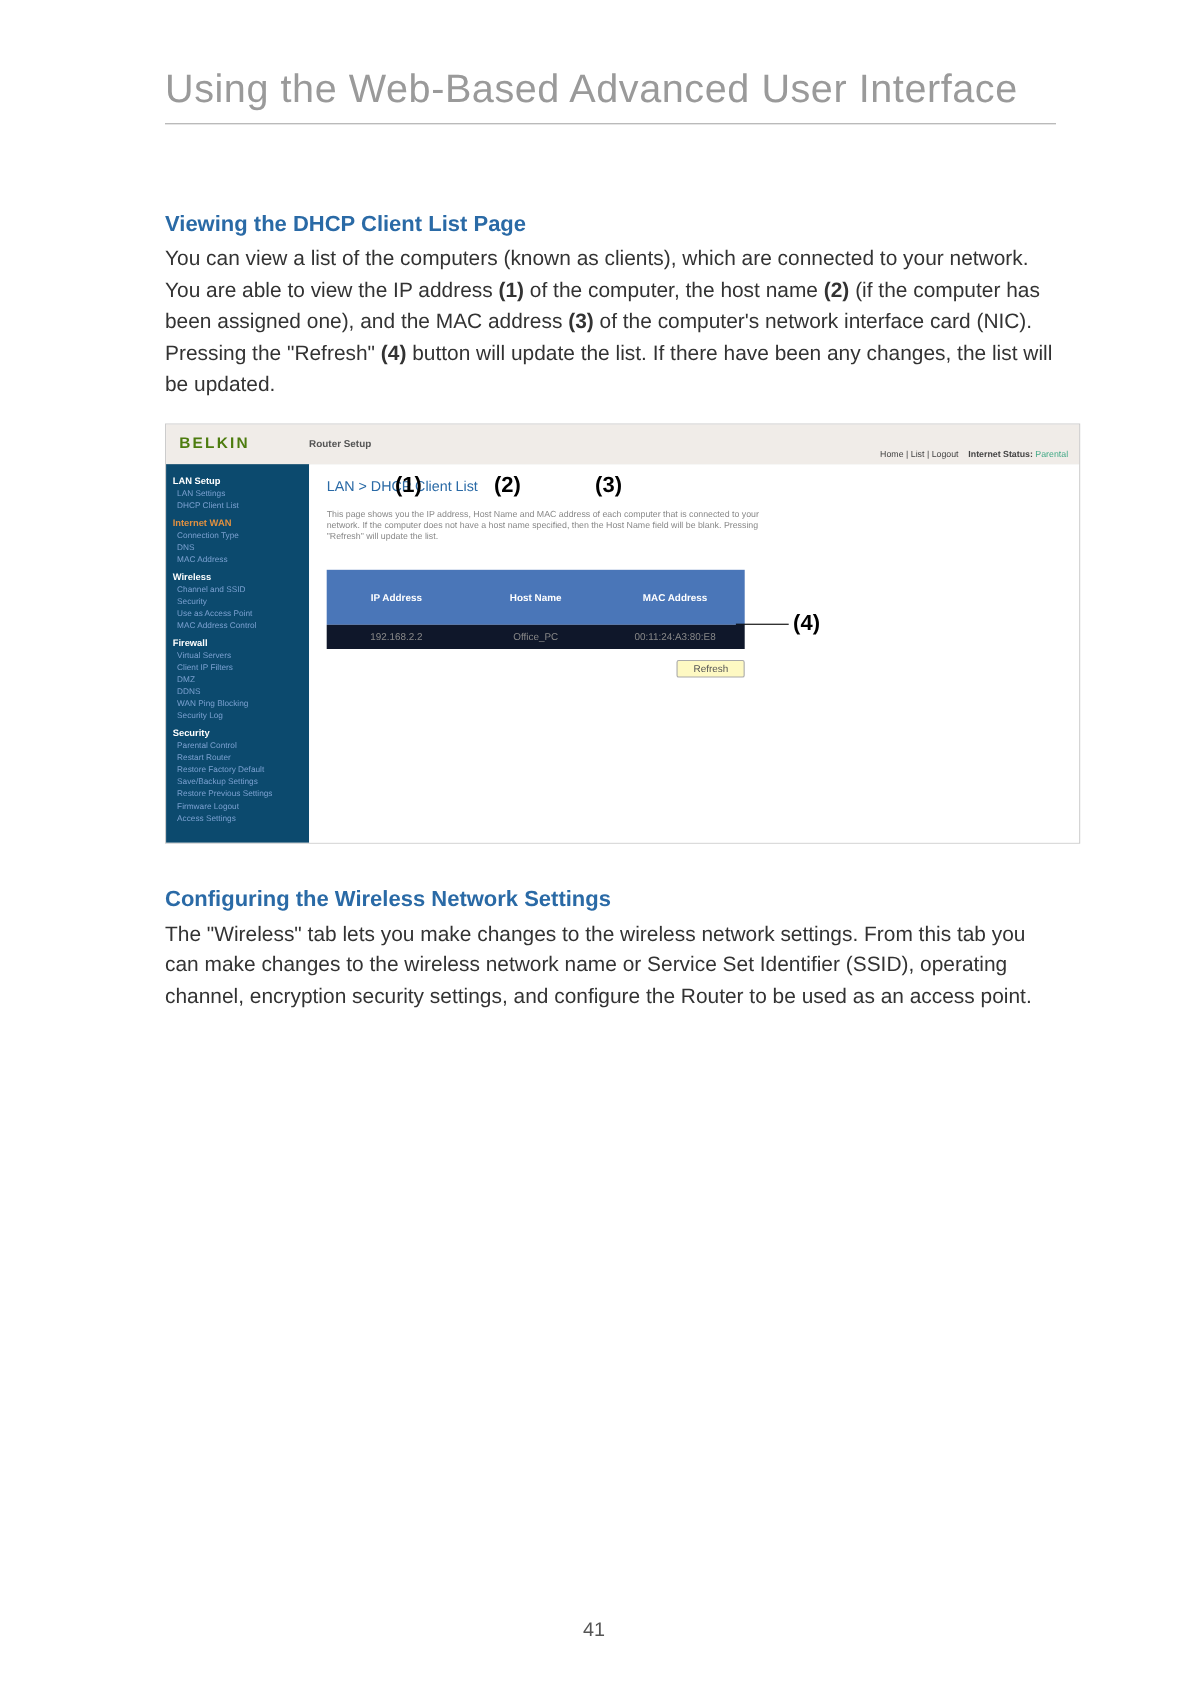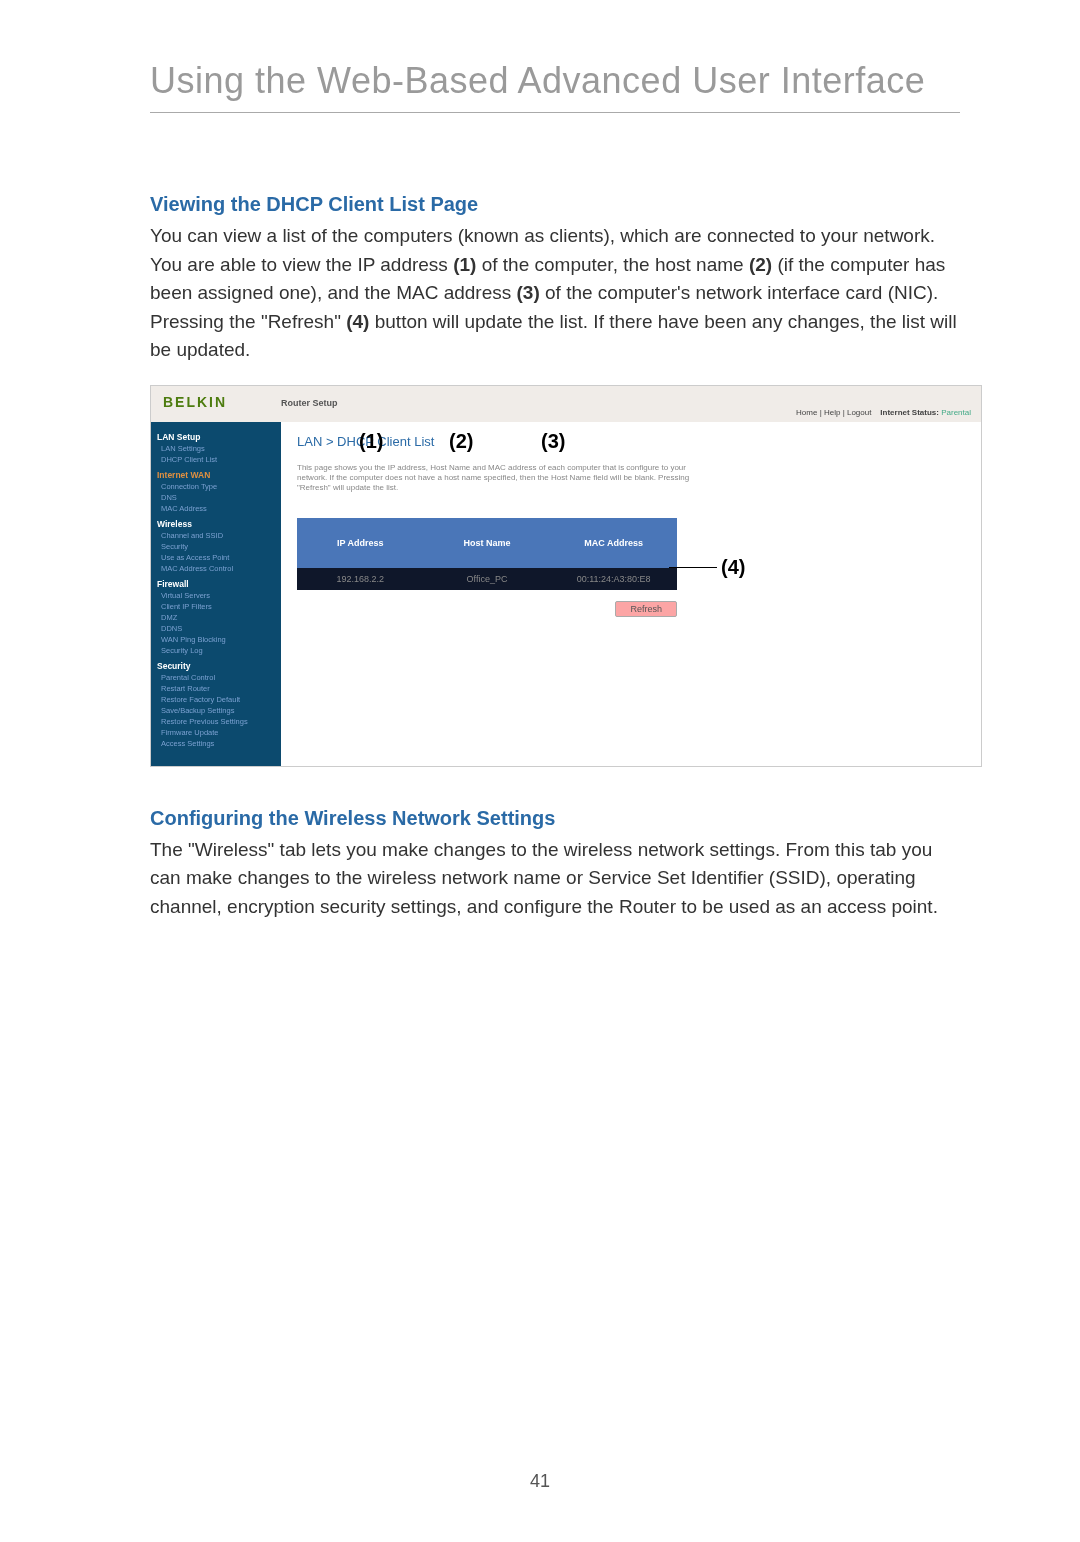--- a/index.html
+++ b/index.html
@@ -137,21 +137,21 @@
   }
   .ss-refresh-wrap {
     text-align: right;
     width: 380px;
     margin-top: 8px;
   }
   .ss-refresh {
     display: inline-block;
     font-size: 9px;
     color: #555;
-    background: #fca5a5;
+    background: #fef9c3;
     border: 1px solid #aaa;
     padding: 2px 14px;
     border-radius: 2px;
   }
   .callout {
     position: absolute;
     font-size: 20px;
     font-weight: bold;
     color: #000;
   }
@@ -180,21 +180,21 @@
   <p class="body-text">
     <span>You can view a list of the computers (known as clients), which are connected to your network. You are able to view the IP address </span><b>(1)</b><span> of the computer, the host name </span><b>(2)</b><span> (if the computer has been assigned one), and the MAC address </span><b>(3)</b><span> of the computer's network interface card (NIC). Pressing the "Refresh" </span><b>(4)</b><span> button will update the list. If there have been any changes, the list will be updated.</span>
   </p>
 
   <div class="screenshot-wrap">
     <div class="ss-topbar">
       <div class="ss-brand">BELKIN</div>
       <div class="ss-setup">Router Setup</div>
       <div class="ss-topright">
         <span>Home</span> |
-        <span>Help</span> |
+        <span>List</span> |
         <span>Logout</span>
         &nbsp;&nbsp;
         <b>Internet Status:</b>
         <span class="connected">Parental</span>
       </div>
     </div>
 
     <div class="ss-sidebar">
       <div class="ss-side-head">LAN Setup</div>
       <div class="ss-side-item">LAN Settings</div>
@@ -218,27 +218,27 @@
       <div class="ss-side-item">DDNS</div>
       <div class="ss-side-item">WAN Ping Blocking</div>
       <div class="ss-side-item">Security Log</div>
 
       <div class="ss-side-head">Security</div>
       <div class="ss-side-item">Parental Control</div>
       <div class="ss-side-item">Restart Router</div>
       <div class="ss-side-item">Restore Factory Default</div>
       <div class="ss-side-item">Save/Backup Settings</div>
       <div class="ss-side-item">Restore Previous Settings</div>
-      <div class="ss-side-item">Firmware Update</div>
+      <div class="ss-side-item">Firmware Logout</div>
       <div class="ss-side-item">Access Settings</div>
     </div>
 
     <div class="ss-main">
       <div class="ss-crumb">LAN &gt; DHCP Client List</div>
-      <div class="ss-desc">This page shows you the IP address, Host Name and MAC address of each computer that is configure to your network. If the computer does not have a host name specified, then the Host Name field will be blank. Pressing "Refresh" will update the list.</div>
+      <div class="ss-desc">This page shows you the IP address, Host Name and MAC address of each computer that is connected to your network. If the computer does not have a host name specified, then the Host Name field will be blank. Pressing "Refresh" will update the list.</div>
 
       <div class="ss-table">
         <div class="ss-thead">
           <div class="ss-col">IP Address</div>
           <div class="ss-col">Host Name</div>
           <div class="ss-col">MAC Address</div>
         </div>
         <div class="ss-trow">
           <div class="ss-col">192.168.2.2</div>
           <div class="ss-col">Office_PC</div>

